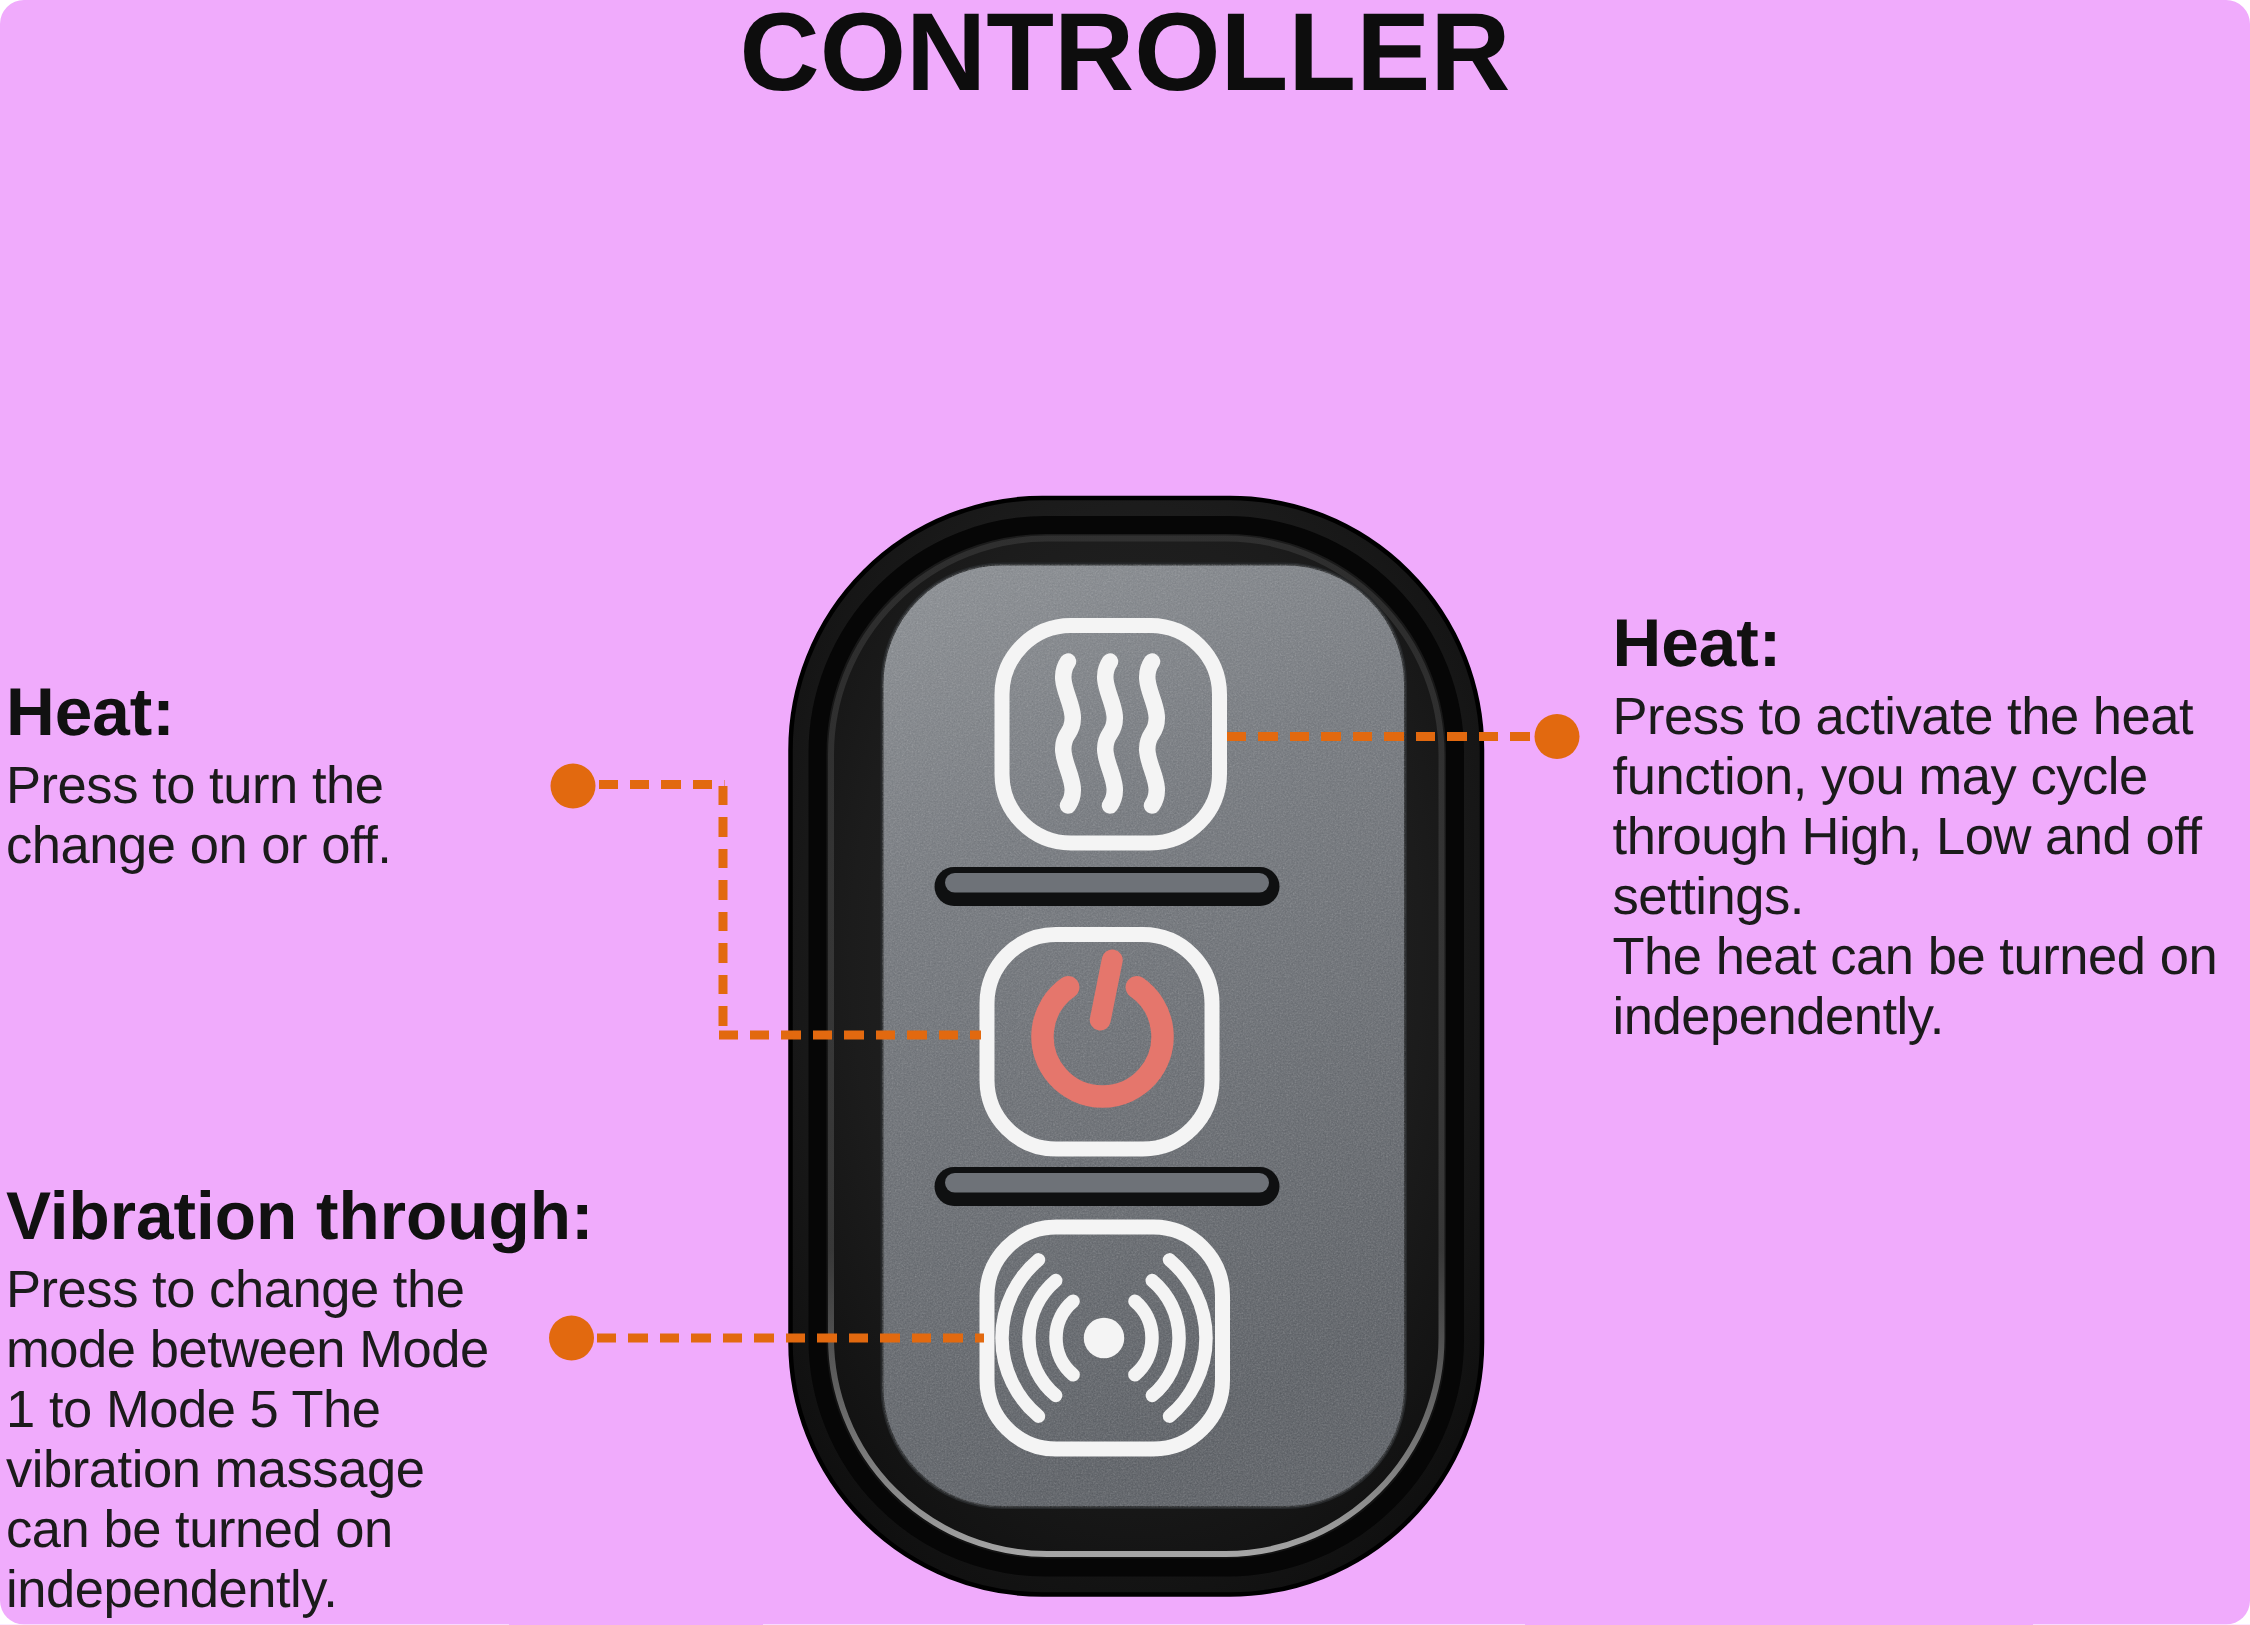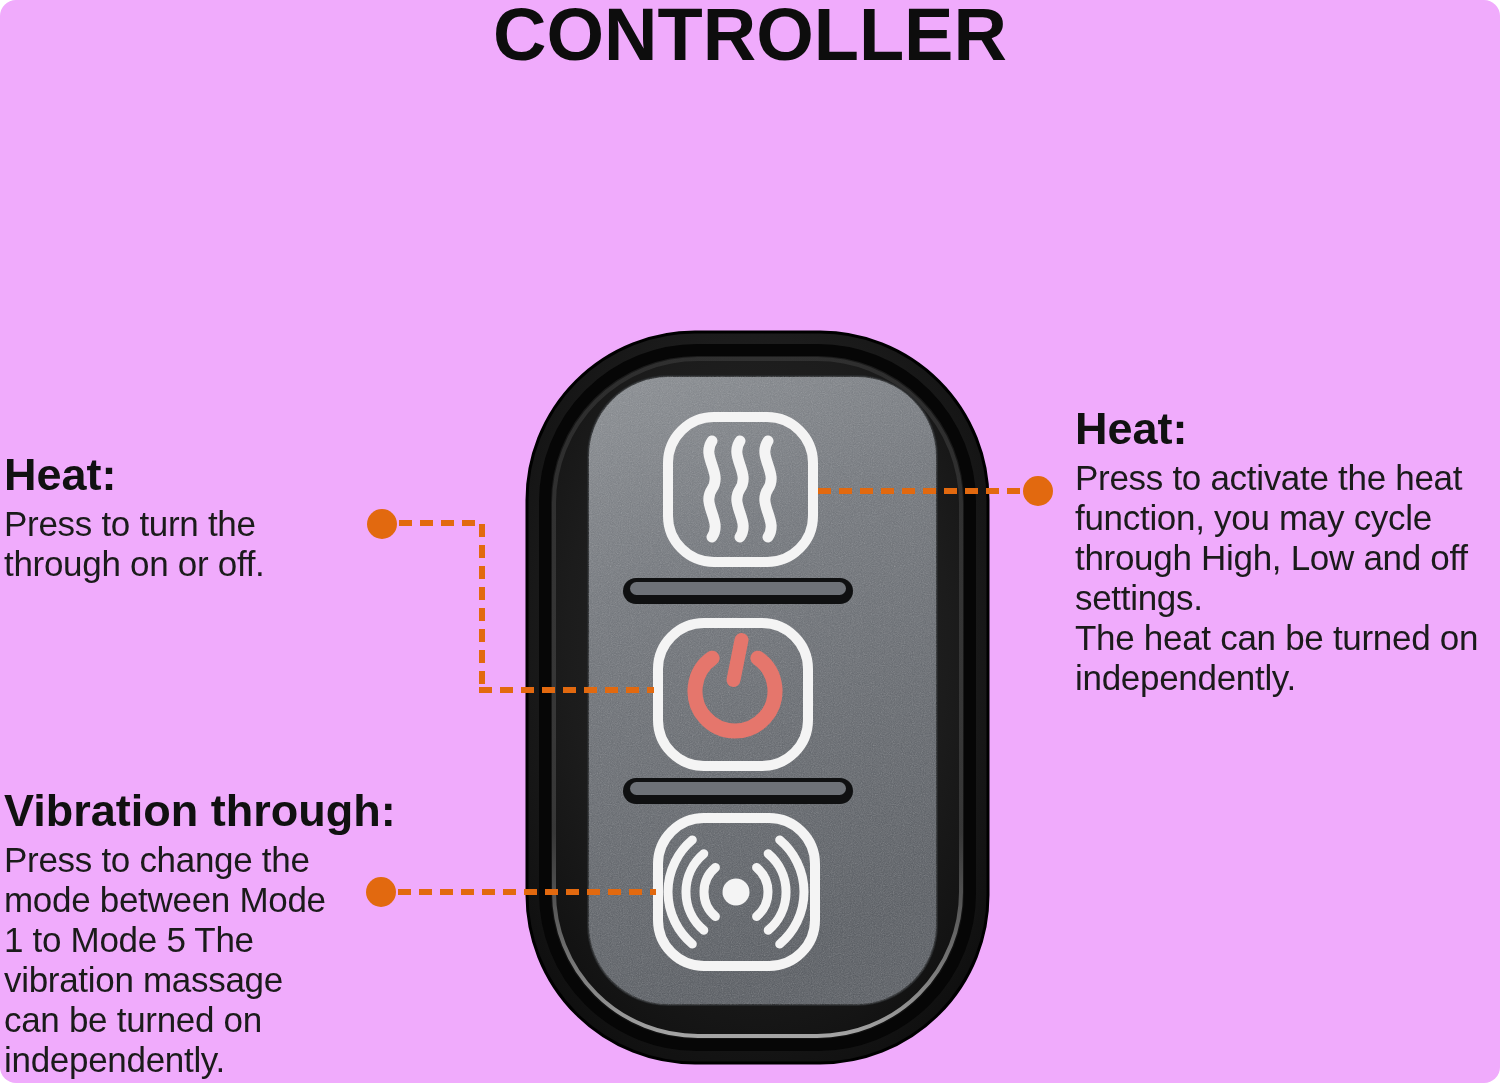--- a/index.html
+++ b/index.html
@@ -39,21 +39,21 @@
 </head>
 <body>
 
 <div id="canvas">
 
   <div class="title">CONTROLLER</div>
 
   <div class="callout" id="power-callout">
     <h2>Heat:</h2>
     <p>Press to turn the
-through on or off.</p>
+change on or off.</p>
   </div>
 
   <div class="callout" id="vibration-callout">
     <h2>Vibration through:</h2>
     <p>Press to change the
 mode between Mode
 1 to Mode 5 The
 vibration massage
 can be turned on
 independently.</p>

